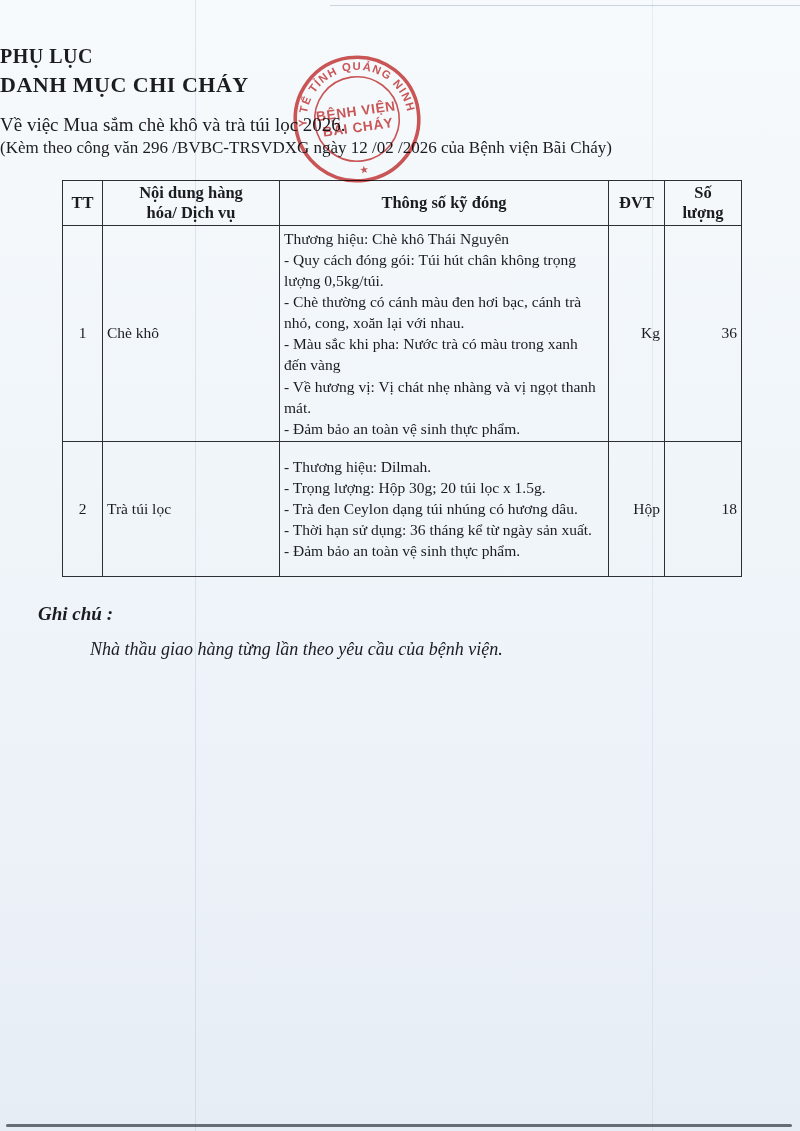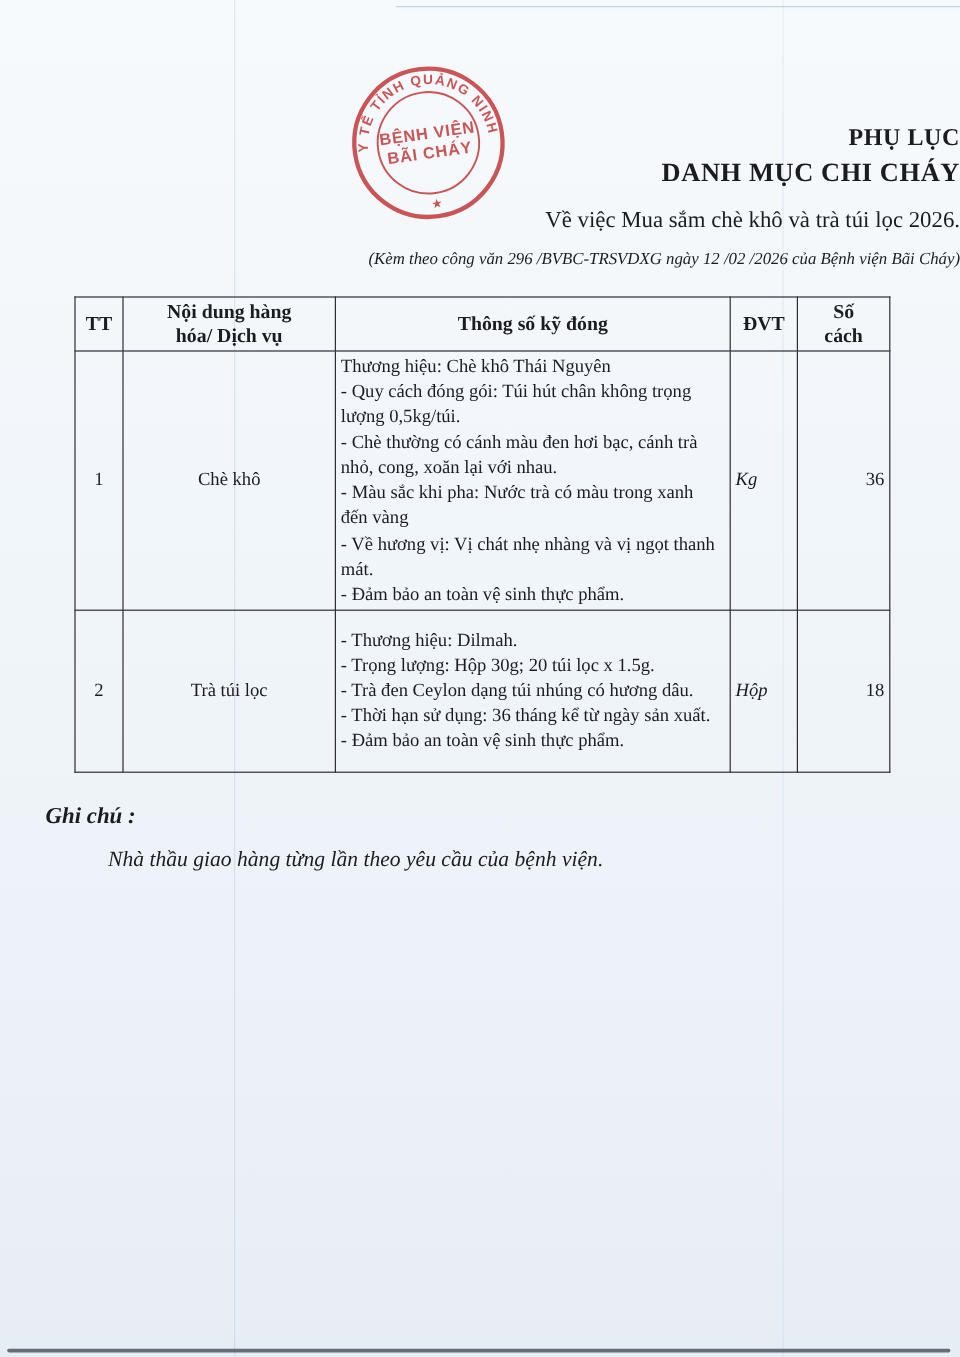--- a/index.html
+++ b/index.html
@@ -24,25 +24,25 @@
   .stamp {
     position:absolute; left:292px; top:54px;
     width:130px; height:130px;
     transform: rotate(-8deg);
     opacity:.88;
     z-index:3;
     mix-blend-mode: multiply;
   }
   .stamp svg { width:100%; height:100%; }
 
-  .title-block { position:relative; z-index:2; text-align:right; padding-top:104px; }
+  .title-block { position:relative; z-index:2; text-align:left; padding-top:45px; }
   .t-appendix { font-size:20px; font-weight:bold; letter-spacing:.5px; }
   .t-list     { font-size:22px; font-weight:bold; margin-top:4px; letter-spacing:.5px; }
   .t-subject  { font-size:19px; margin-top:16px; }
-  .t-ref      { font-size:14px; font-style:italic; margin-top:14px; }
+  .t-ref      { font-size:17px; margin-top:2px; }
 
   table.items {
     position:relative; z-index:2;
     border-collapse: collapse;
     margin: 22px 0 0 62px;
     width: 679px;
     table-layout: fixed;
     font-size: 15.5px;
   }
   table.items th, table.items td {
@@ -53,23 +53,23 @@
   table.items th {
     font-weight: bold;
     font-size: 16.5px;
     text-align: center;
     white-space: pre-line;
     line-height: 1.2;
     height: 42px;
     padding: 1px 2px;
   }
   td.c-tt   { text-align:center; }
-  td.c-item { text-align:center; }
+  td.c-item { text-align:left; }
   td.c-spec { vertical-align:top; white-space:pre-line; line-height:1.36; padding:1px 3px 1px 5px; }
-  td.c-unit { text-align:left;font-style:italic; }
+  td.c-unit { text-align:right; }
   td.c-qty  { text-align:right; }
   tr.row-1 td { height: 188px; }
   tr.row-2 td { height: 130px; }
 
   .notes { position:relative; z-index:2; margin: 26px 0 0 38px; }
   .note-label { font-size:19px; font-weight:bold;font-style:italic; }
   .note-text  { font-size:18px; font-style:italic; margin: 14px 0 0 52px; }
 </style>
 </head>
 <body>
@@ -112,21 +112,21 @@
       <col style="width:77px">
     </colgroup>
     <thead>
       <tr>
         <th>TT</th>
         <th>Nội dung hàng
 hóa/ Dịch vụ</th>
         <th>Thông số kỹ đóng</th>
         <th>ĐVT</th>
         <th>Số
-cách</th>
+lượng</th>
       </tr>
     </thead>
     <tbody>
       <tr class="row-1">
         <td class="c-tt">1</td>
         <td class="c-item">Chè khô</td>
         <td class="c-spec">Thương hiệu: Chè khô Thái Nguyên
 - Quy cách đóng gói: Túi hút chân không trọng lượng 0,5kg/túi.
 - Chè thường có cánh màu đen hơi bạc, cánh trà nhỏ, cong, xoăn lại với nhau.
 - Màu sắc khi pha:  Nước trà có màu trong xanh đến vàng

